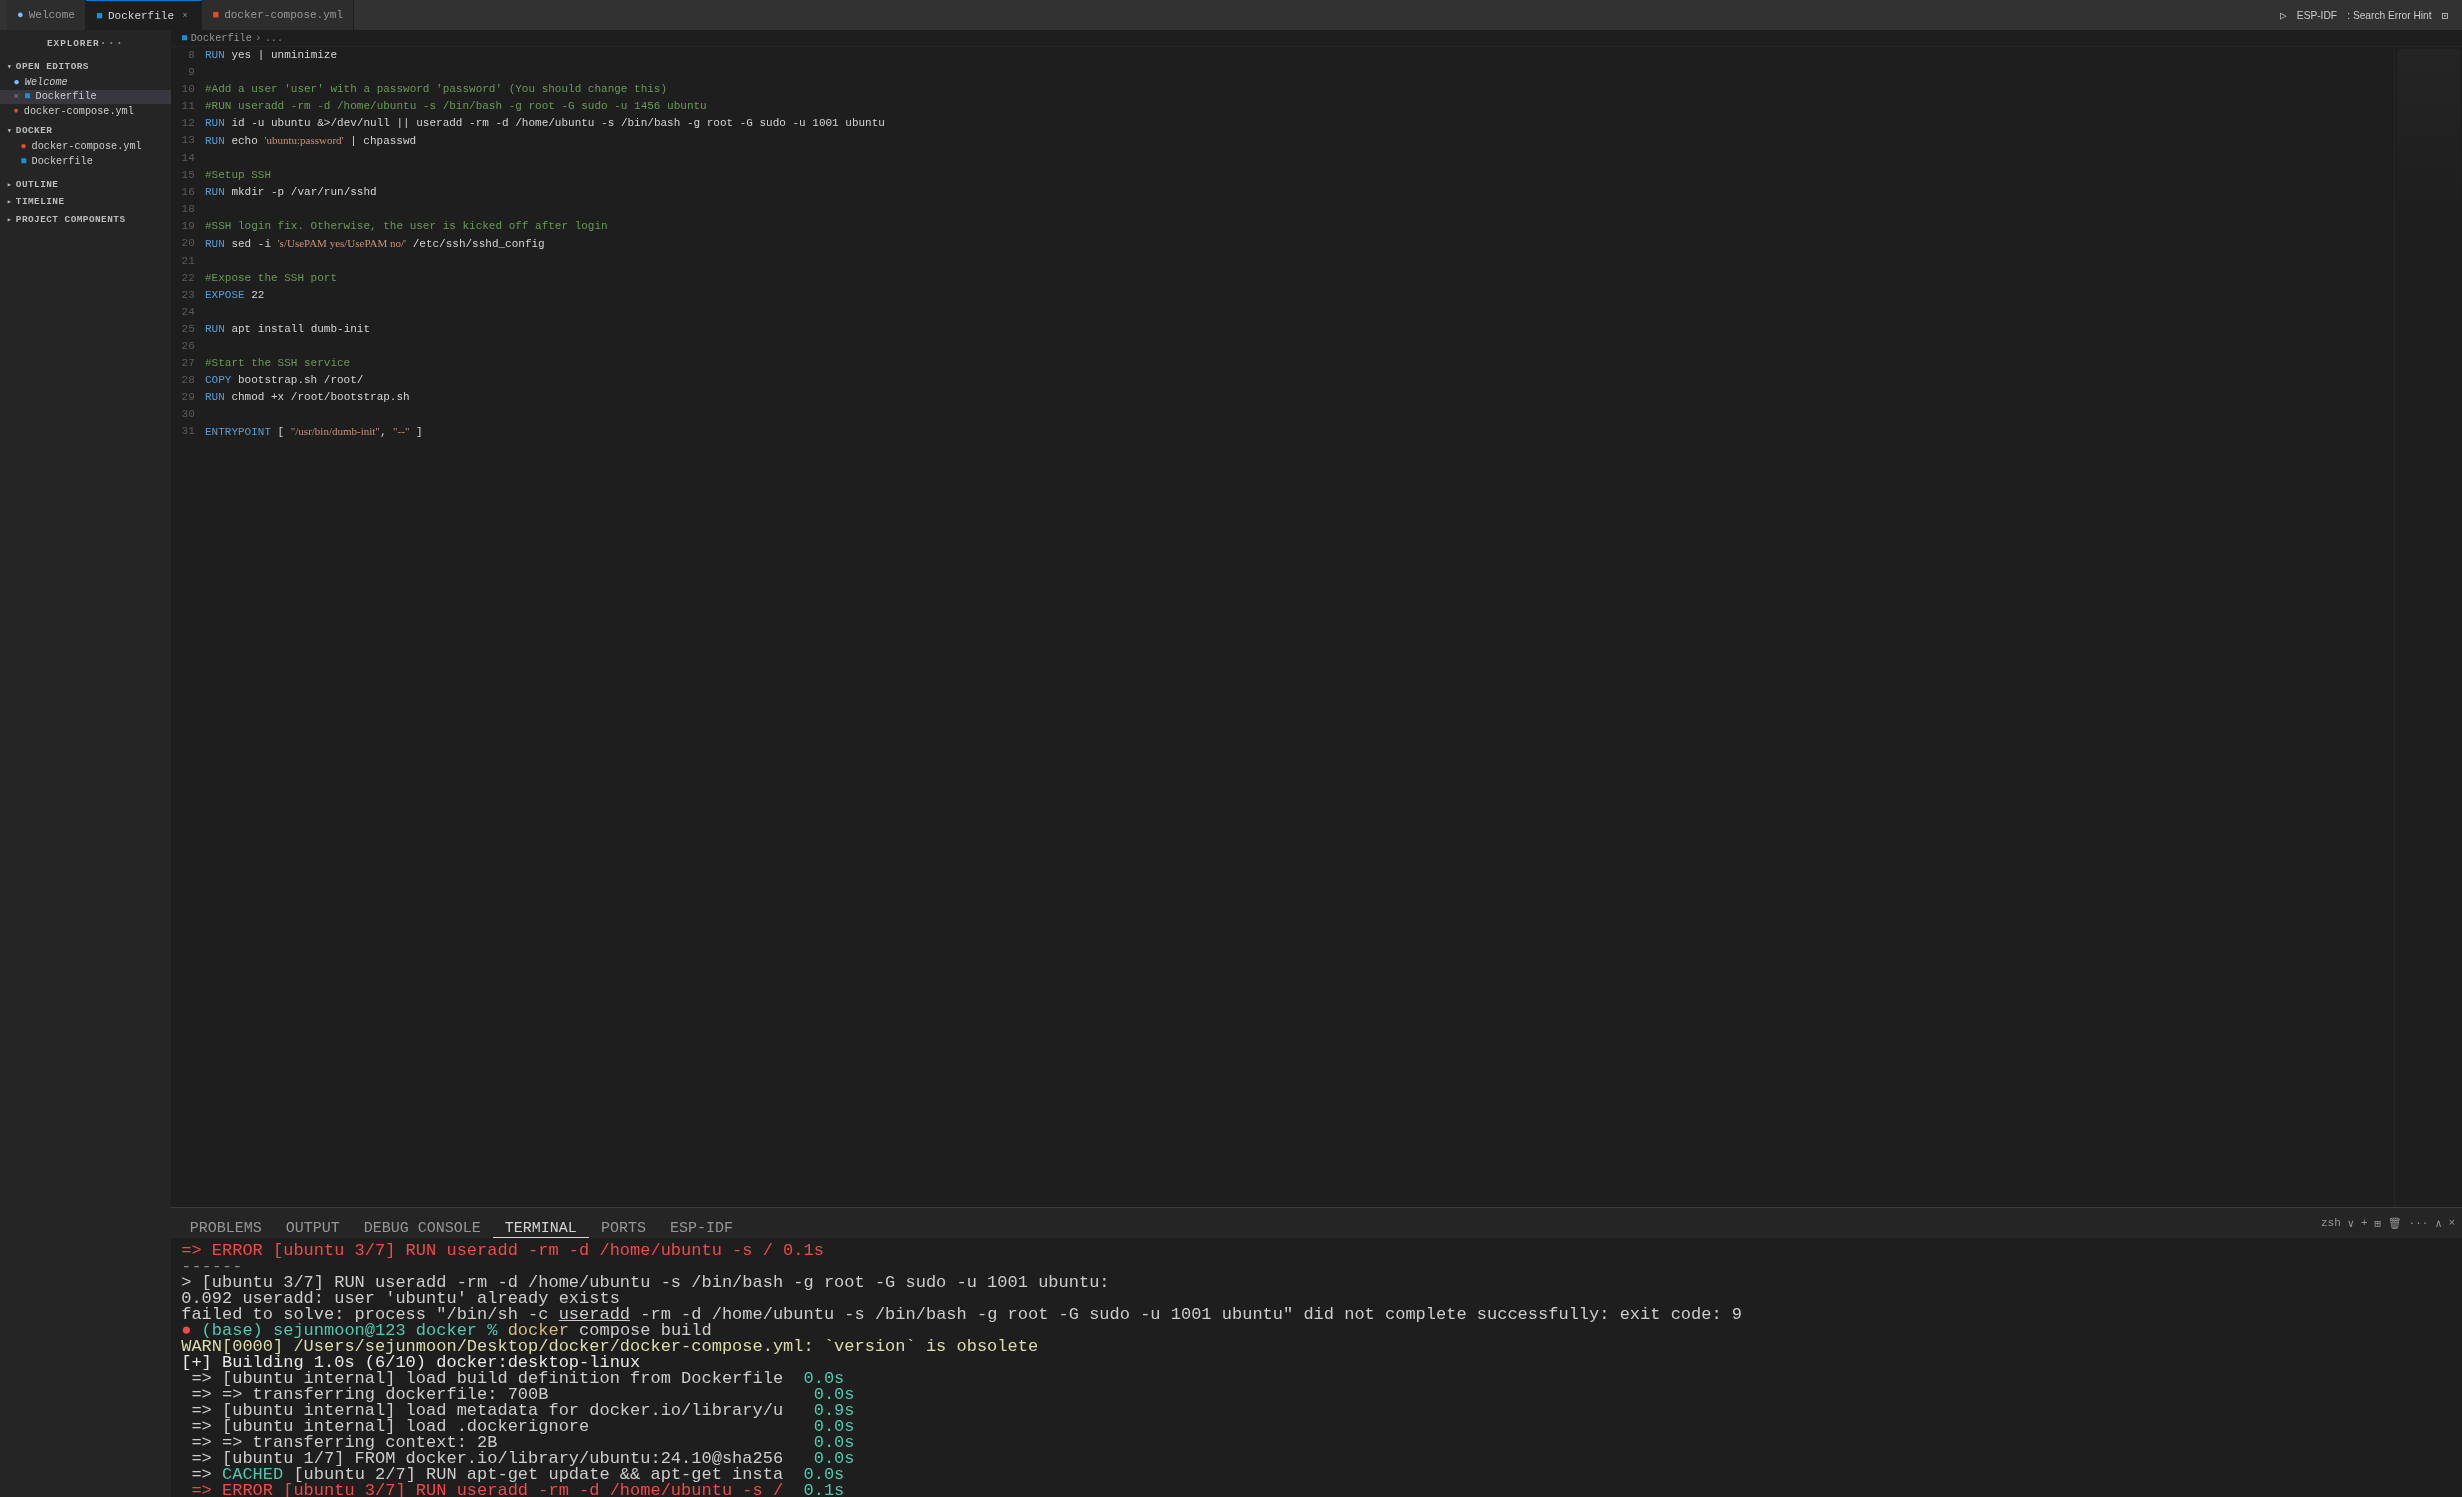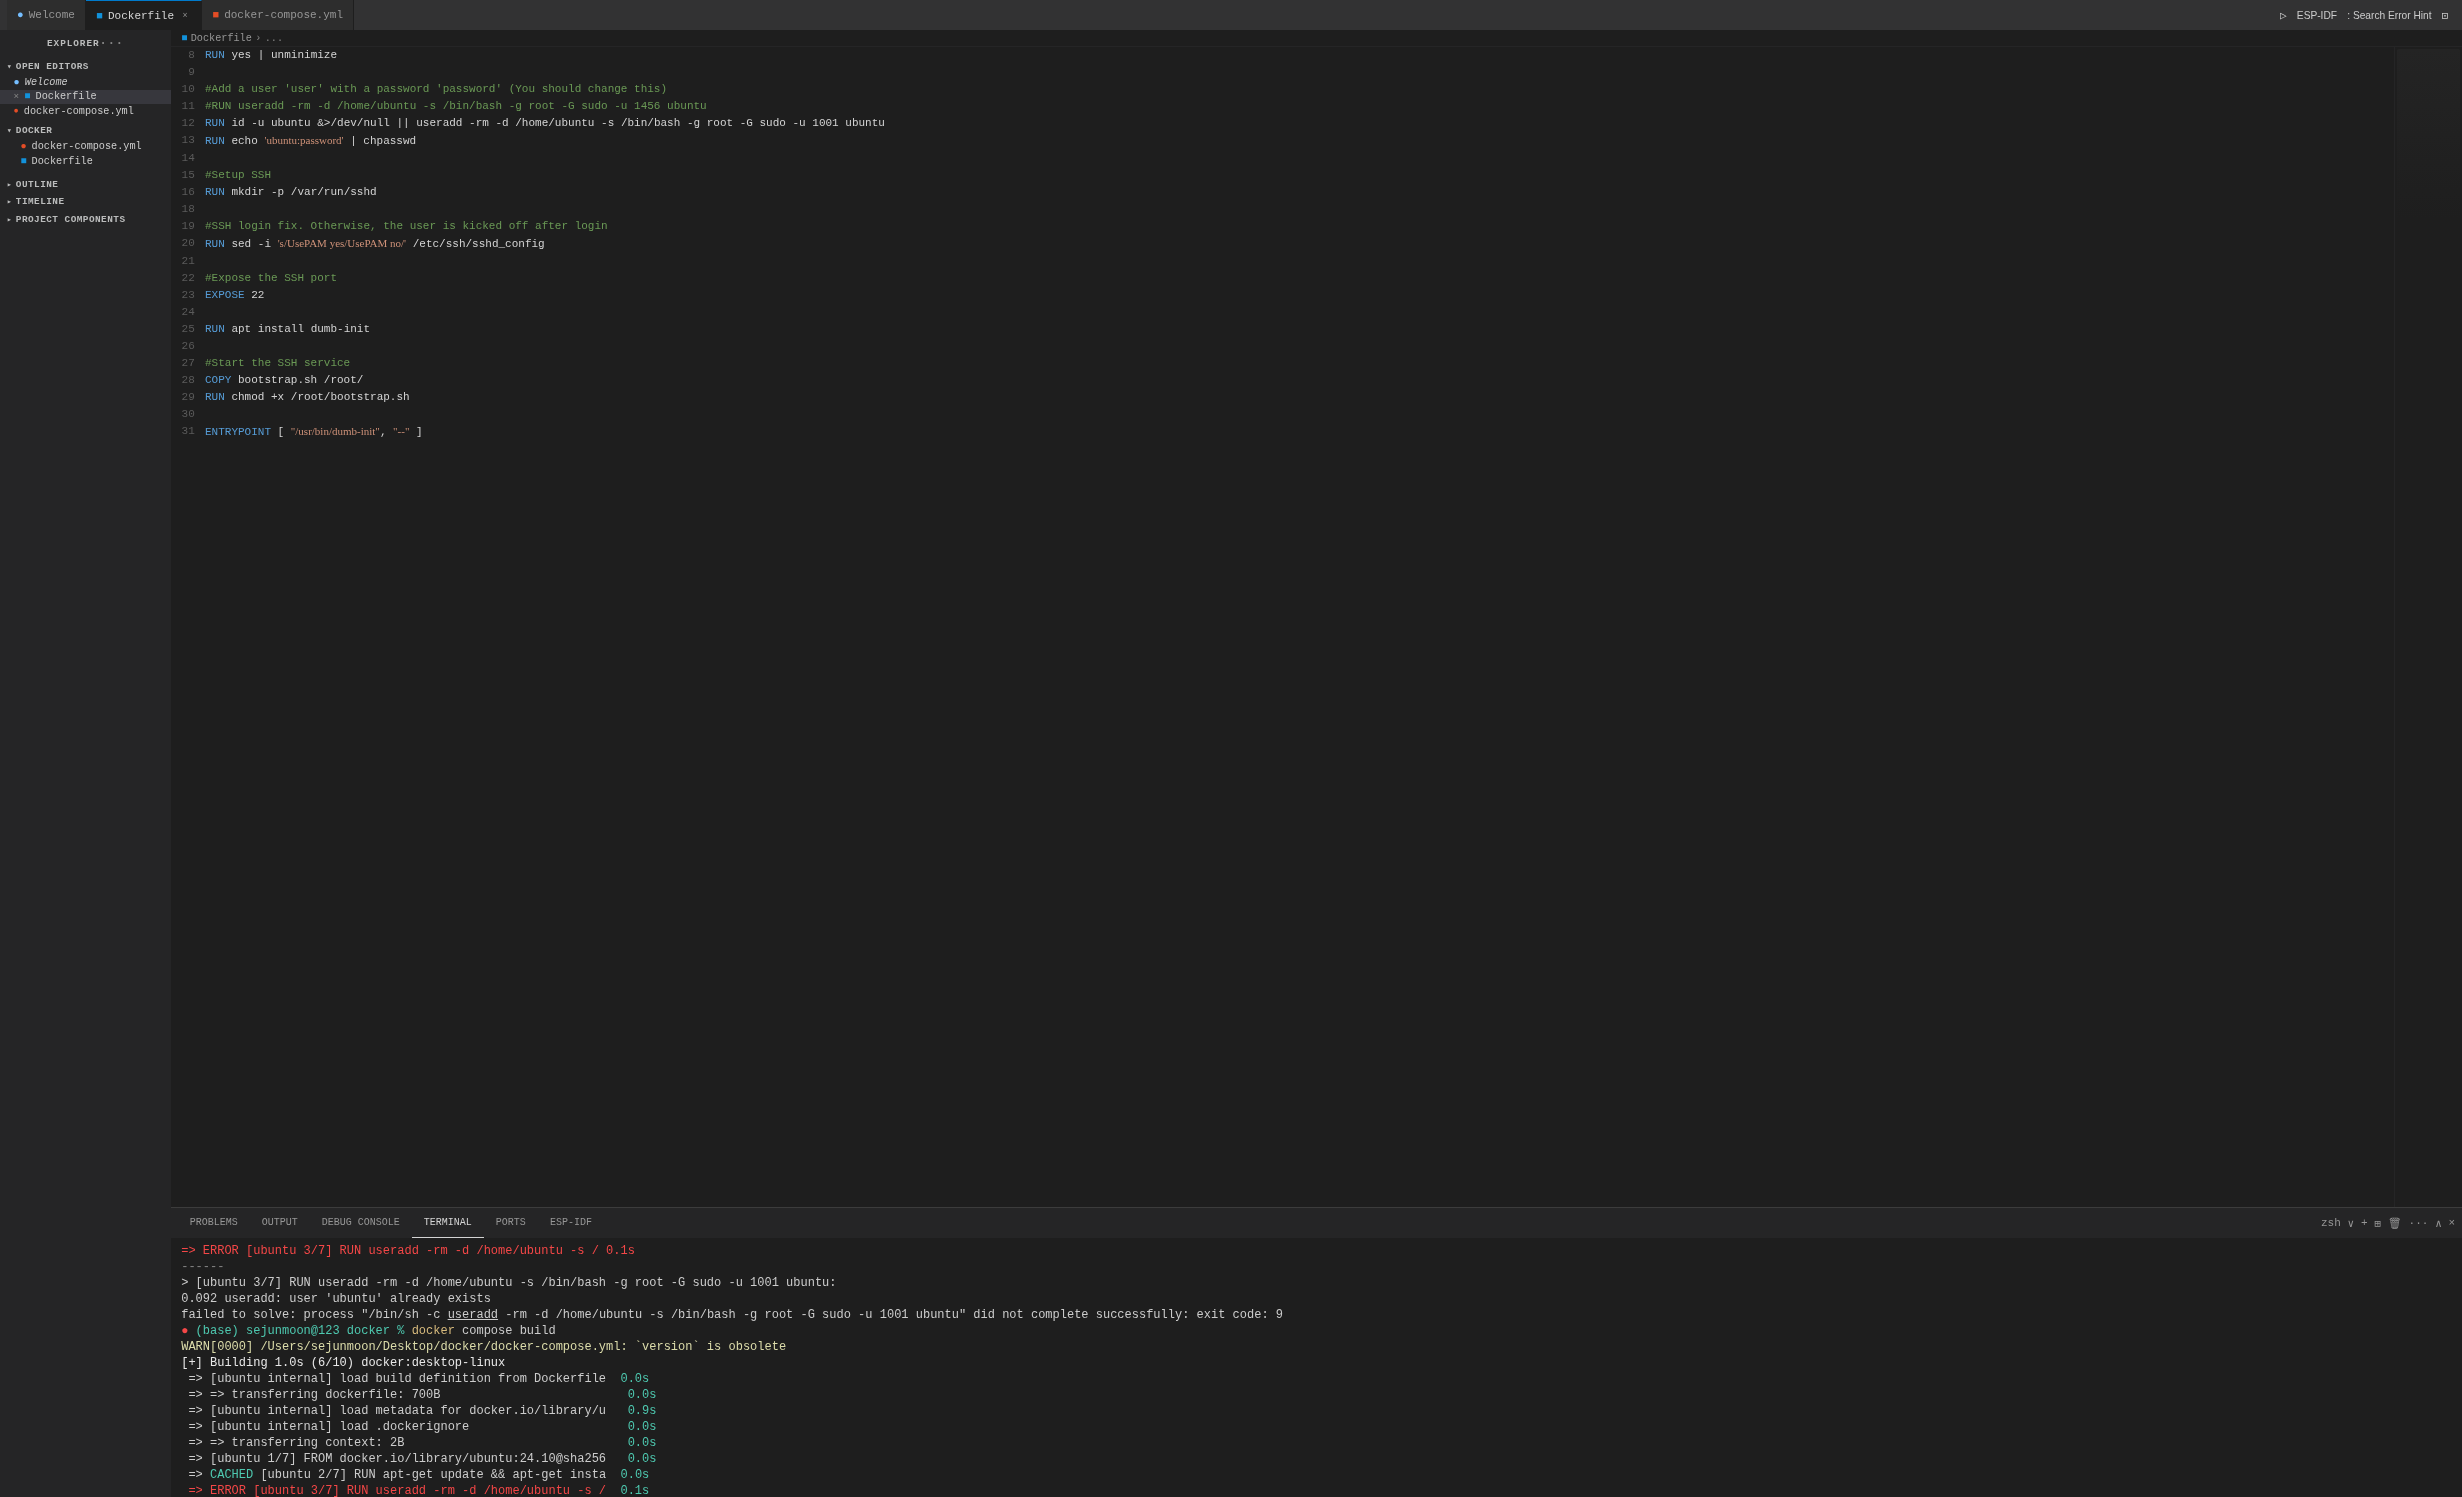--- a/index.html
+++ b/index.html
@@ -162,42 +162,42 @@
       background: #252526;
       height: 30px;
       padding: 0 6.8px;
       gap: 0;
       flex-shrink: 0;
     }
     .panel-tab {
       padding: 0 12px;
       height: 100%;
       display: flex;
-      align-items: center;
+      align-items: flex-end;
       cursor: pointer;
-      font-size: 10px;
+      font-size: 15px;
       color: #969696;
       border-bottom: 0.9px solid transparent;
     }
     .panel-tab.active {
       color: #d4d4d4;
       border-bottom: 0.9px solid #d4d4d4;
     }
     .panel-actions {
       margin-left: auto;
       display: flex;
       align-items: center;
       gap: 6.8px;
       color: #969696;
     }
     .terminal-content {
       flex: 1;
       overflow-y: auto;
       padding: 5.1px 10.2px;
-      font-size: 12px;
+      font-size: 17px;
       line-height: 16px;
       color: #cccccc;
     }
     
     .minimap {
       width: 68px;
       background: #1e1e1e;
       border-left: 0.9px solid #252526;
       overflow: hidden;
     }

